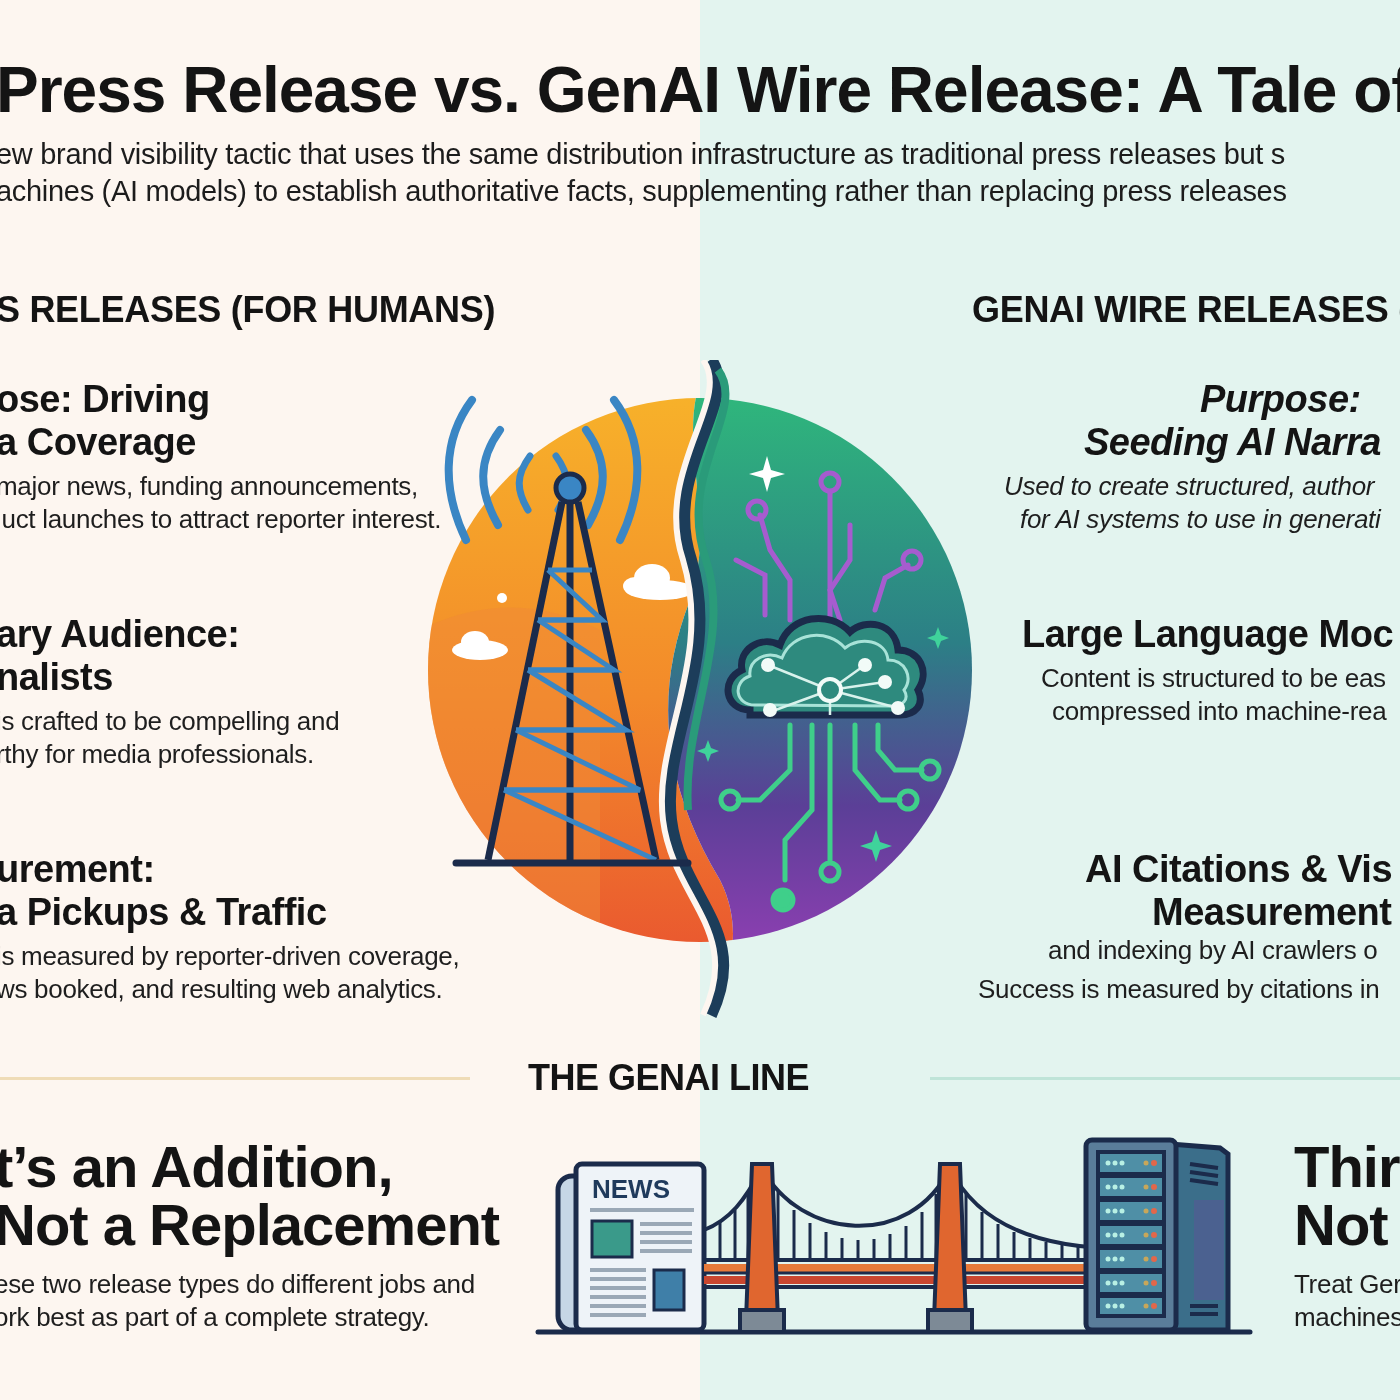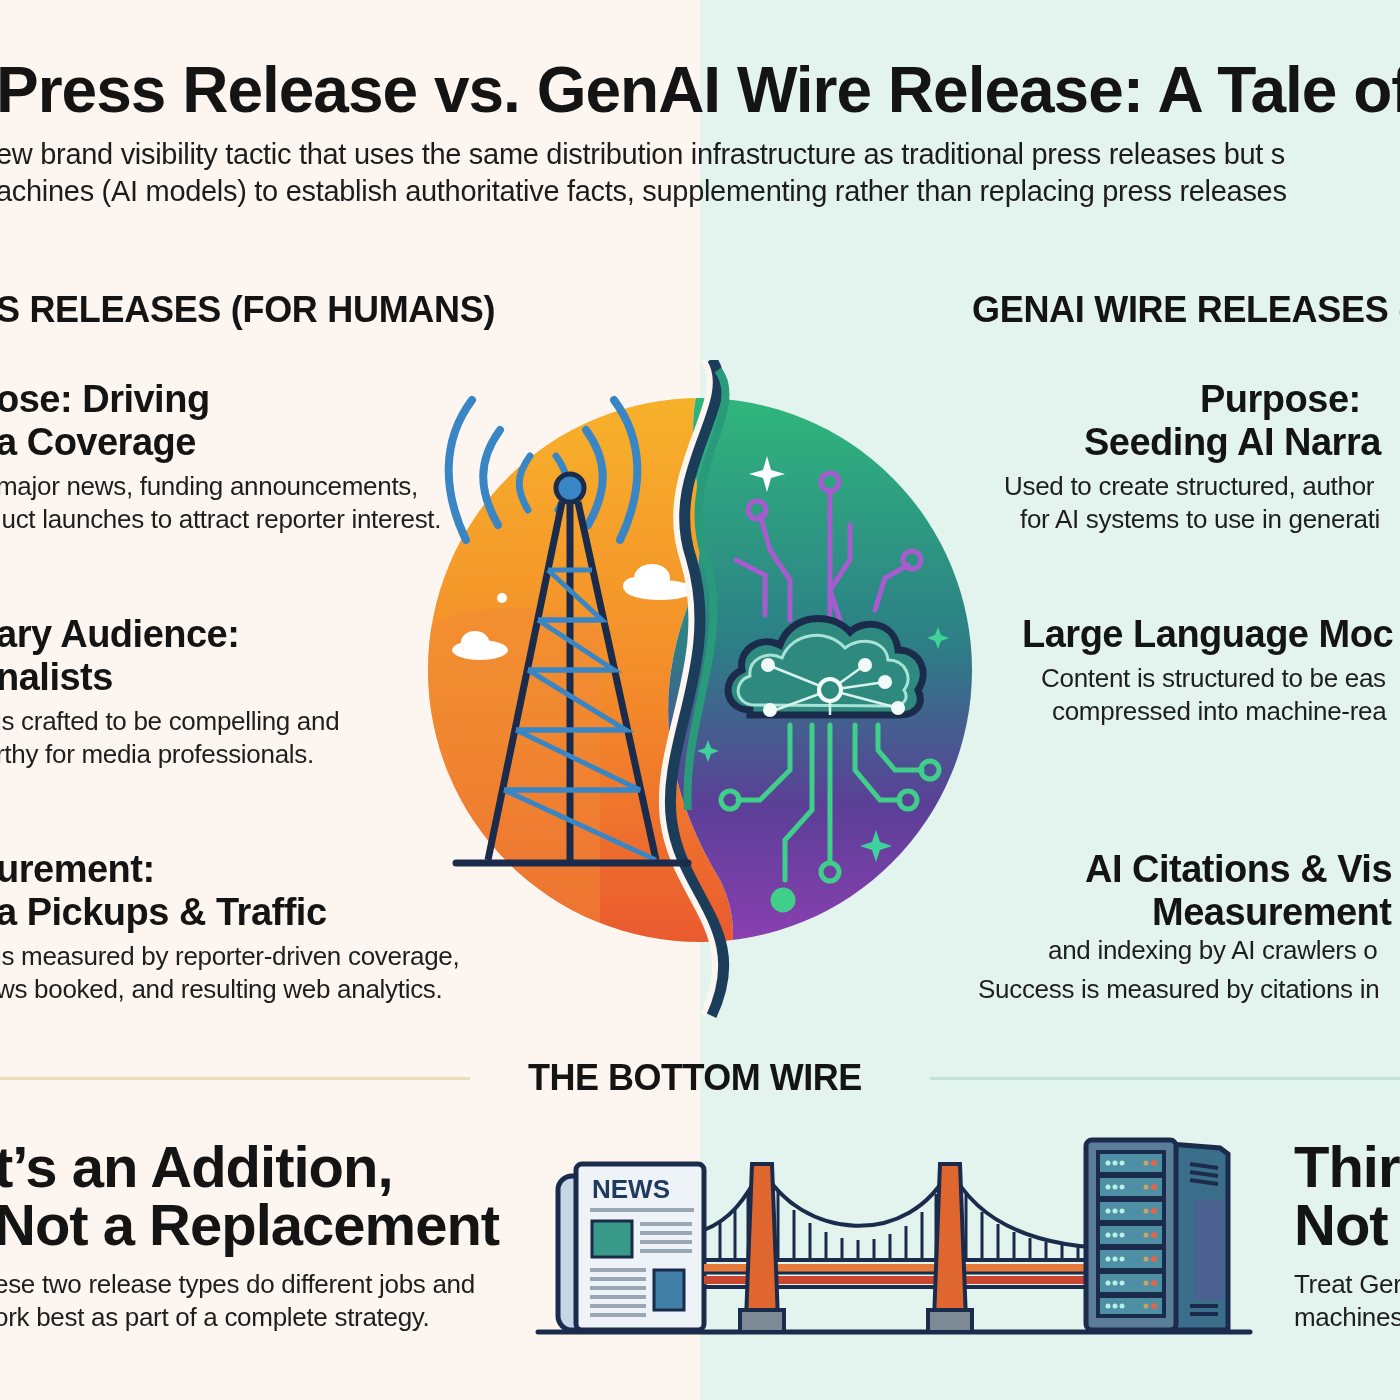--- a/index.html
+++ b/index.html
@@ -70,21 +70,21 @@
   <div class="sec-body">rthy for media professionals.</div>
 </div>
 
 <div class="left-block" style="top:848px;">
   <div class="sec-title">urement:</div>
   <div class="sec-title">a Pickups &amp; Traffic</div>
   <div class="sec-body" style="margin-top:6px;">is measured by reporter-driven coverage,</div>
   <div class="sec-body">ws booked, and resulting web analytics.</div>
 </div>
 
-<div class="right-block" style="top:378px; left:1000px;">
+<div class="right-block" style="top:378px; left:1000px;font-style:italic;">
   <div class="sec-title" style="padding-left:200px;">Purpose:</div>
   <div class="sec-title" style="padding-left:84px;">Seeding AI Narra</div>
   <div class="sec-body" style="margin-top:6px; padding-left:4px;">Used to create structured, author</div>
   <div class="sec-body" style="padding-left:20px;">for AI systems to use in generati</div>
 </div>
 
 <div class="right-block" style="top:613px; left:1000px;">
   <div class="sec-title" style="padding-left:22px;">Large Language Moc</div>
   <div class="sec-body" style="margin-top:6px; padding-left:41px;">Content is structured to be eas</div>
   <div class="sec-body" style="padding-left:52px;">compressed into machine-rea</div>
@@ -219,21 +219,21 @@
     <path d="M410 365 L410 500"></path>
     <circle cx="410" cy="512" r="9"></circle>
     <path d="M435 365 L435 410 L460 440 L480 440"></path>
     <circle cx="488" cy="440" r="9"></circle>
     <path d="M458 365 L458 390 L475 410 L502 410"></path>
     <circle cx="510" cy="410" r="9"></circle>
   </g>
 </svg>
 
 <div class="rule left"></div>
-<div class="abs bottom-label">THE BOTTOM WIRE</div>
+<div class="abs bottom-label">THE GENAI LINE</div>
 <div class="rule right"></div>
 
 <div style="position:absolute; left:-6px; top:1138px;">
   <div class="bl-title">t’s an Addition,</div>
   <div class="bl-title">Not a Replacement</div>
   <div class="bl-body" style="margin-top:14px;">ese two release types do different jobs and</div>
   <div class="bl-body">ork best as part of a complete strategy.</div>
 </div>
 
 <div style="position:absolute; left:1294px; top:1138px;">

